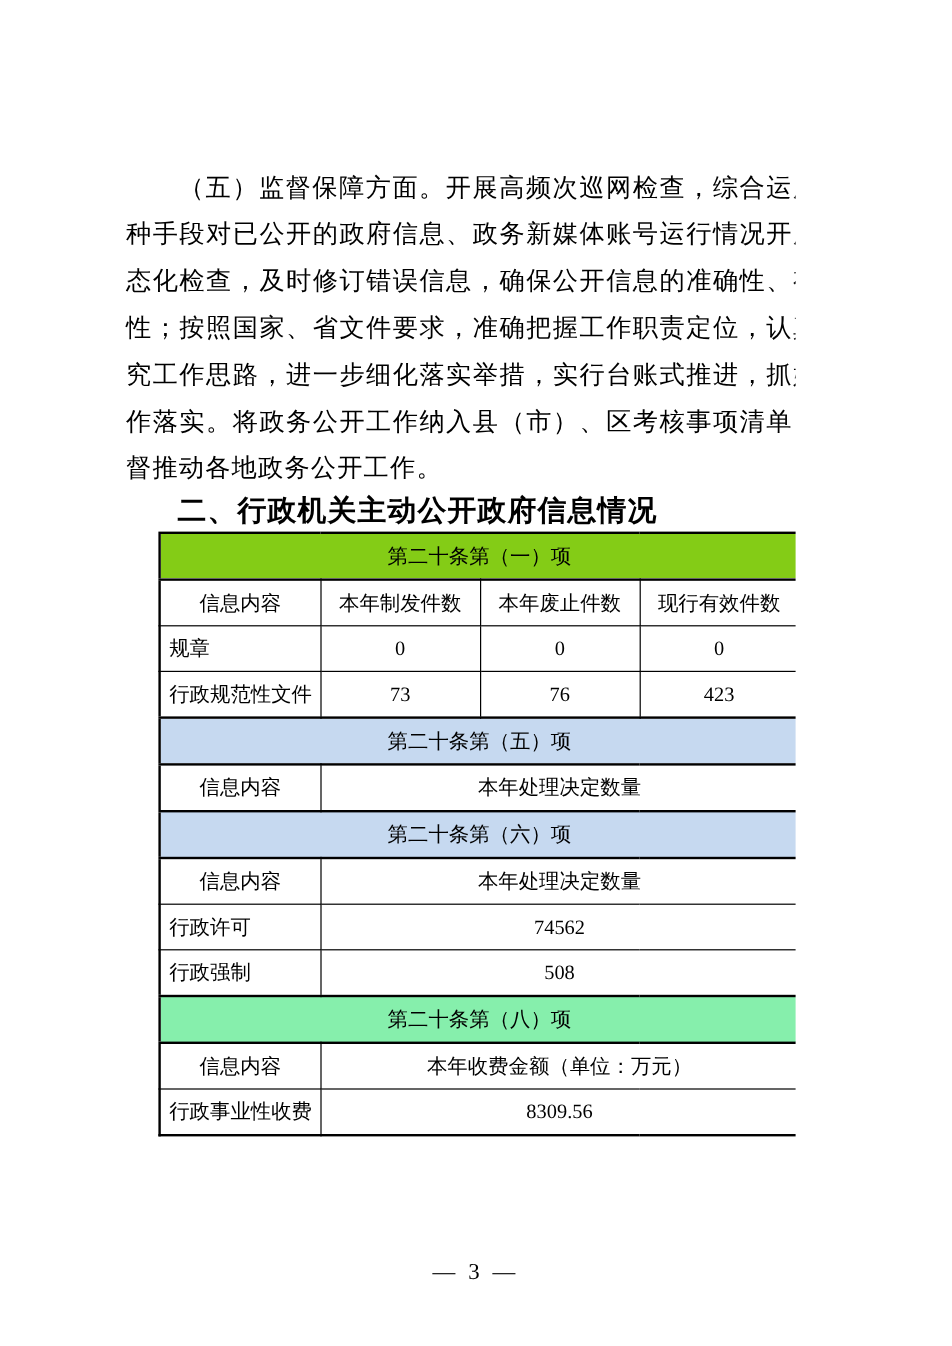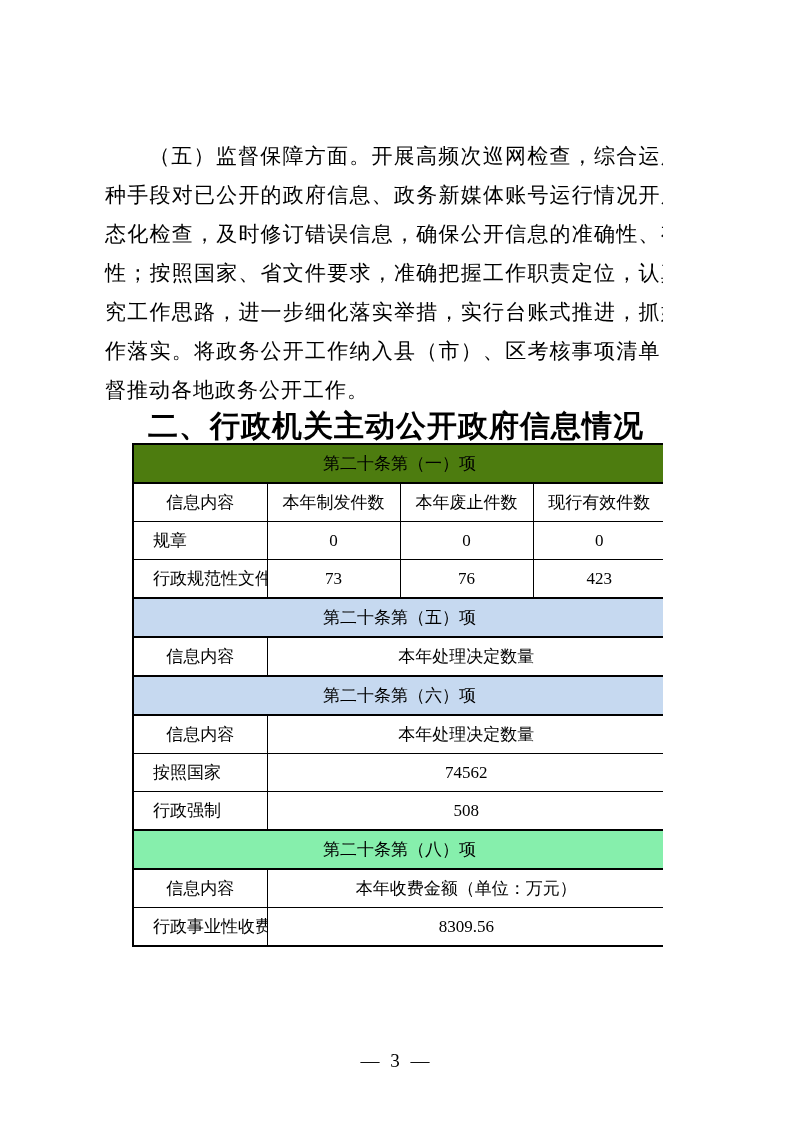--- a/index.html
+++ b/index.html
@@ -26,21 +26,21 @@
     letter-spacing: 1px;
     text-align: justify;
     text-indent: 44px;
   }
   .para .lead { font-weight: normal; }
   .heading {
     margin: 2px 0 0 0;
     padding-left: 43px;
     font-family: "Liberation Sans", sans-serif;
     font-weight: bold;
-    font-size: 30px;
+    font-size: 24px;
     line-height: 27px;
     letter-spacing: 1px;
   }
   .info-table {
     border-collapse: collapse;
     table-layout: fixed;
     width: 533px;
     margin: 4px 0 0 27px;
     font-size: 17px;
   }
@@ -57,21 +57,21 @@
     vertical-align: middle;
     overflow: hidden;
     white-space: nowrap;
   }
   .info-table td.band {
     border-top-width: 2px;
     border-bottom-width: 2px;
   }
   .info-table td.lbl {
     text-align: left;
-    padding-left: 19px;
+    padding-left: 7px;
   }
   .page-number {
     position: absolute;
     top: 1050px;
     left: 0;
     width: 793px;
     text-align: center;
     font-size: 19px;
     letter-spacing: 3px;
   }
@@ -89,21 +89,21 @@
     <table class="info-table">
       <colgroup>
         <col class="c1">
           <col class="c2">
           <col class="c3">
           <col class="c4">
       </colgroup>
       <tbody>
 
         <tr>
-          <td colspan="4" class="band" style="background: #4d7c0f;">第二十条第（一）项</td>
+          <td colspan="4" class="band" style="background: #84cc16;">第二十条第（一）项</td>
         </tr>
         <tr>
           <td>信息内容</td>
           <td>本年制发件数</td>
           <td>本年废止件数</td>
           <td>现行有效件数</td>
         </tr>
         <tr>
           <td class="lbl">规章</td>
           <td>0</td>
@@ -126,21 +126,21 @@
         </tr>
 
         <tr>
           <td colspan="4" class="band" style="background: rgb(198, 217, 240);">第二十条第（六）项</td>
         </tr>
         <tr>
           <td>信息内容</td>
           <td colspan="3">本年处理决定数量</td>
         </tr>
         <tr>
-          <td class="lbl">按照国家</td>
+          <td class="lbl">行政许可</td>
           <td colspan="3">74562</td>
         </tr>
         <tr>
           <td class="lbl">行政强制</td>
           <td colspan="3">508</td>
         </tr>
 
         <tr>
           <td colspan="4" class="band" style="background: #86efac;">第二十条第（八）项</td>
         </tr>

